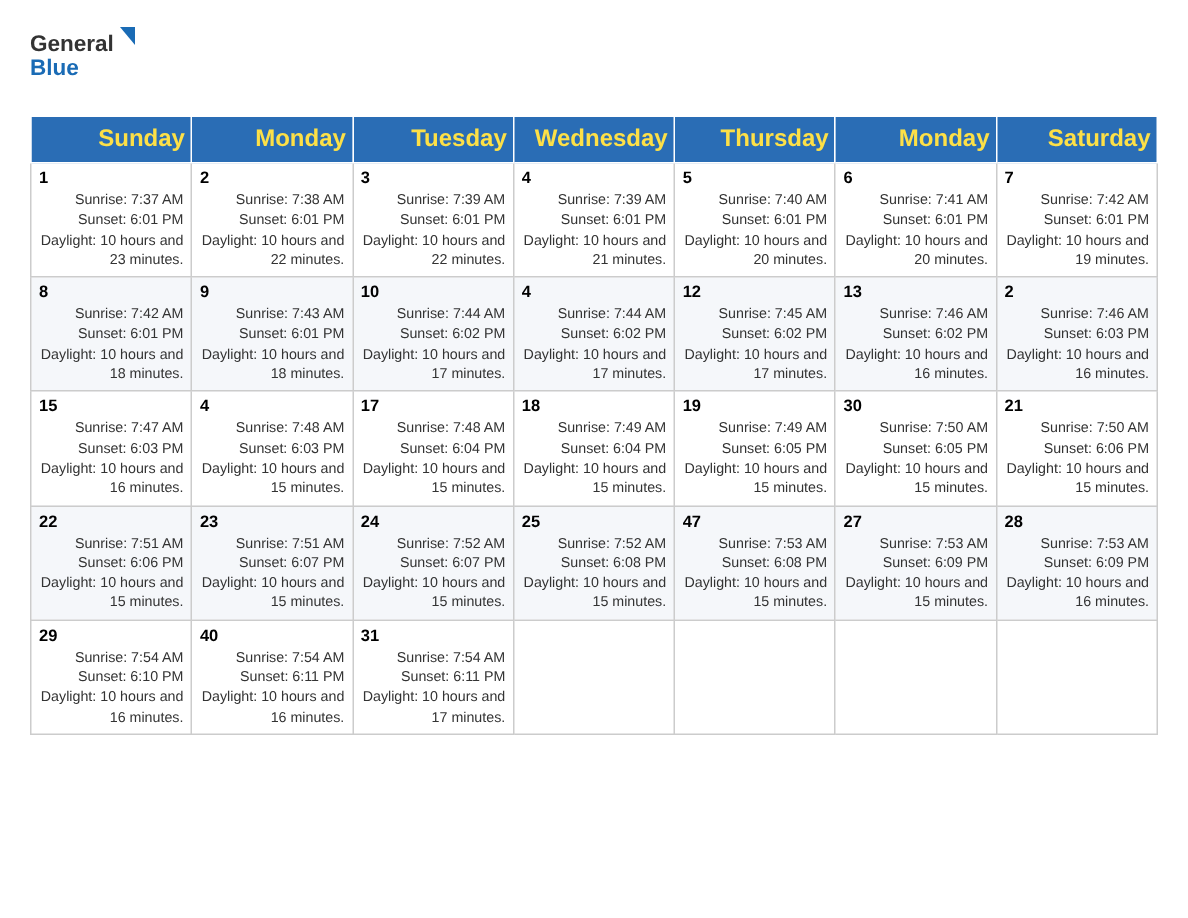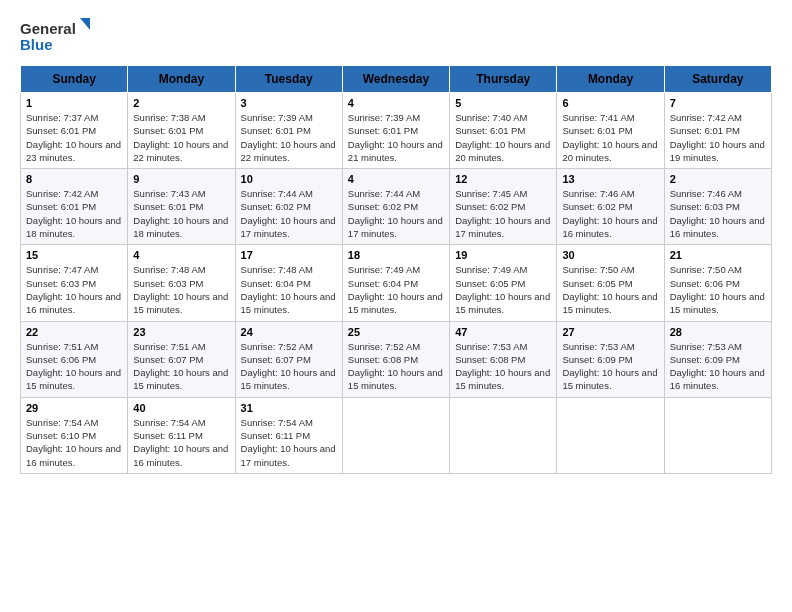--- a/index.html
+++ b/index.html
@@ -11,21 +11,21 @@
       overflow: hidden;
     }
     .page {
       width: 792px;
       padding: 16px 20px 10px 20px;
     }
     .header {
       display: flex;
       justify-content: space-between;
       align-items: flex-start;
-      margin-bottom: 4px;
+      margin-bottom: 16px;
     }
     .logo {
       display: flex;
       align-items: center;
     }
     .title-area {
       text-align: right;
     }
     .month-title {
       font-size: 32px;
@@ -36,24 +36,24 @@
       font-size: 14px;
       color: #555;
     }
     .calendar {
       width: 100%;
       border-collapse: collapse;
       font-size: 10.5px;
     }
     .calendar th {
       background-color: #2a6db5;
-      color: #000000;
+      color: #fde047;
       padding: 6px 4px;
-      text-align: center;
-      font-size: 12px;
+      text-align: right;
+      font-size: 16px;
       font-weight: bold;
       border: 1px solid #fff;
     }
     .calendar td {
       border: 1px solid #ccc;
       padding: 4px 5px;
       vertical-align: top;
       width: calc(100% / 7);
       background: #fff;
       min-height: 75px;
@@ -65,20 +65,21 @@
     .day-num {
       font-weight: bold;
       font-size: 11px;
       display: block;
       margin-bottom: 2px;
     }
     .day-info {
       font-size: 9.5px;
       color: #333;
       line-height: 1.4;
+      text-align: right;
     }
     .empty-cell {
       background: #fff !important;
     }
   </style>
 </head>
 <body>
 
 <div class="page">
   <div class="header">

